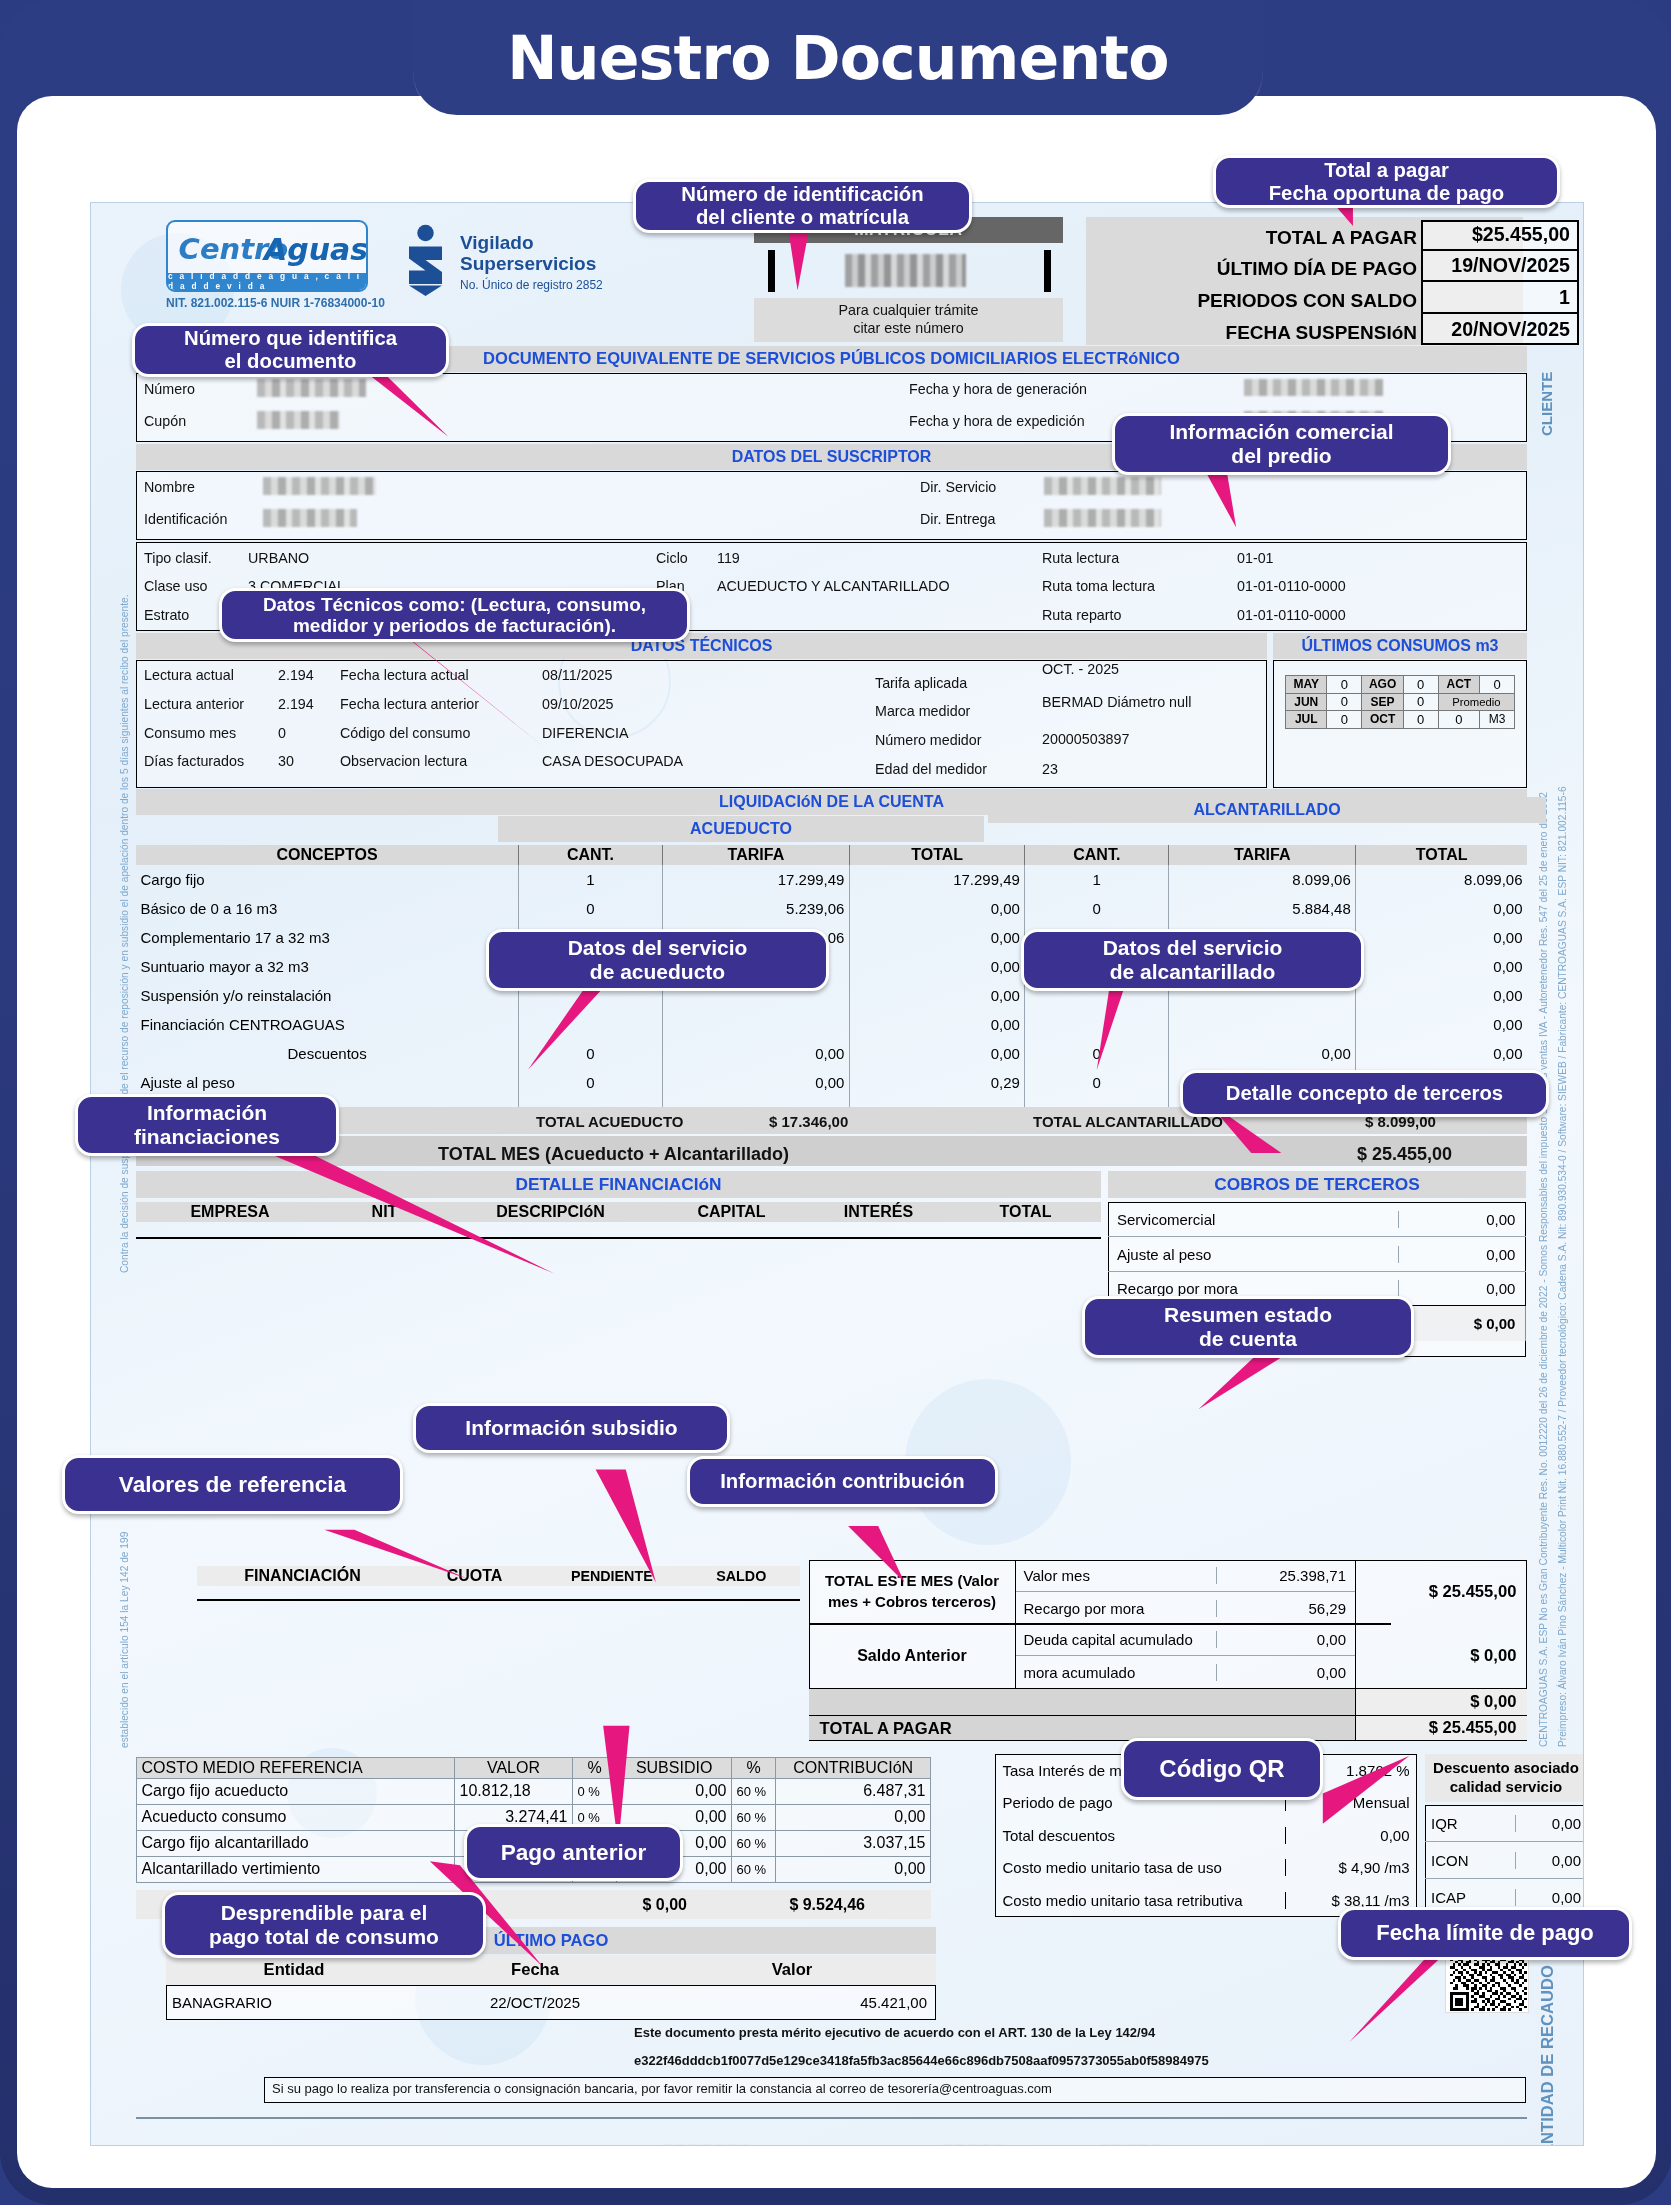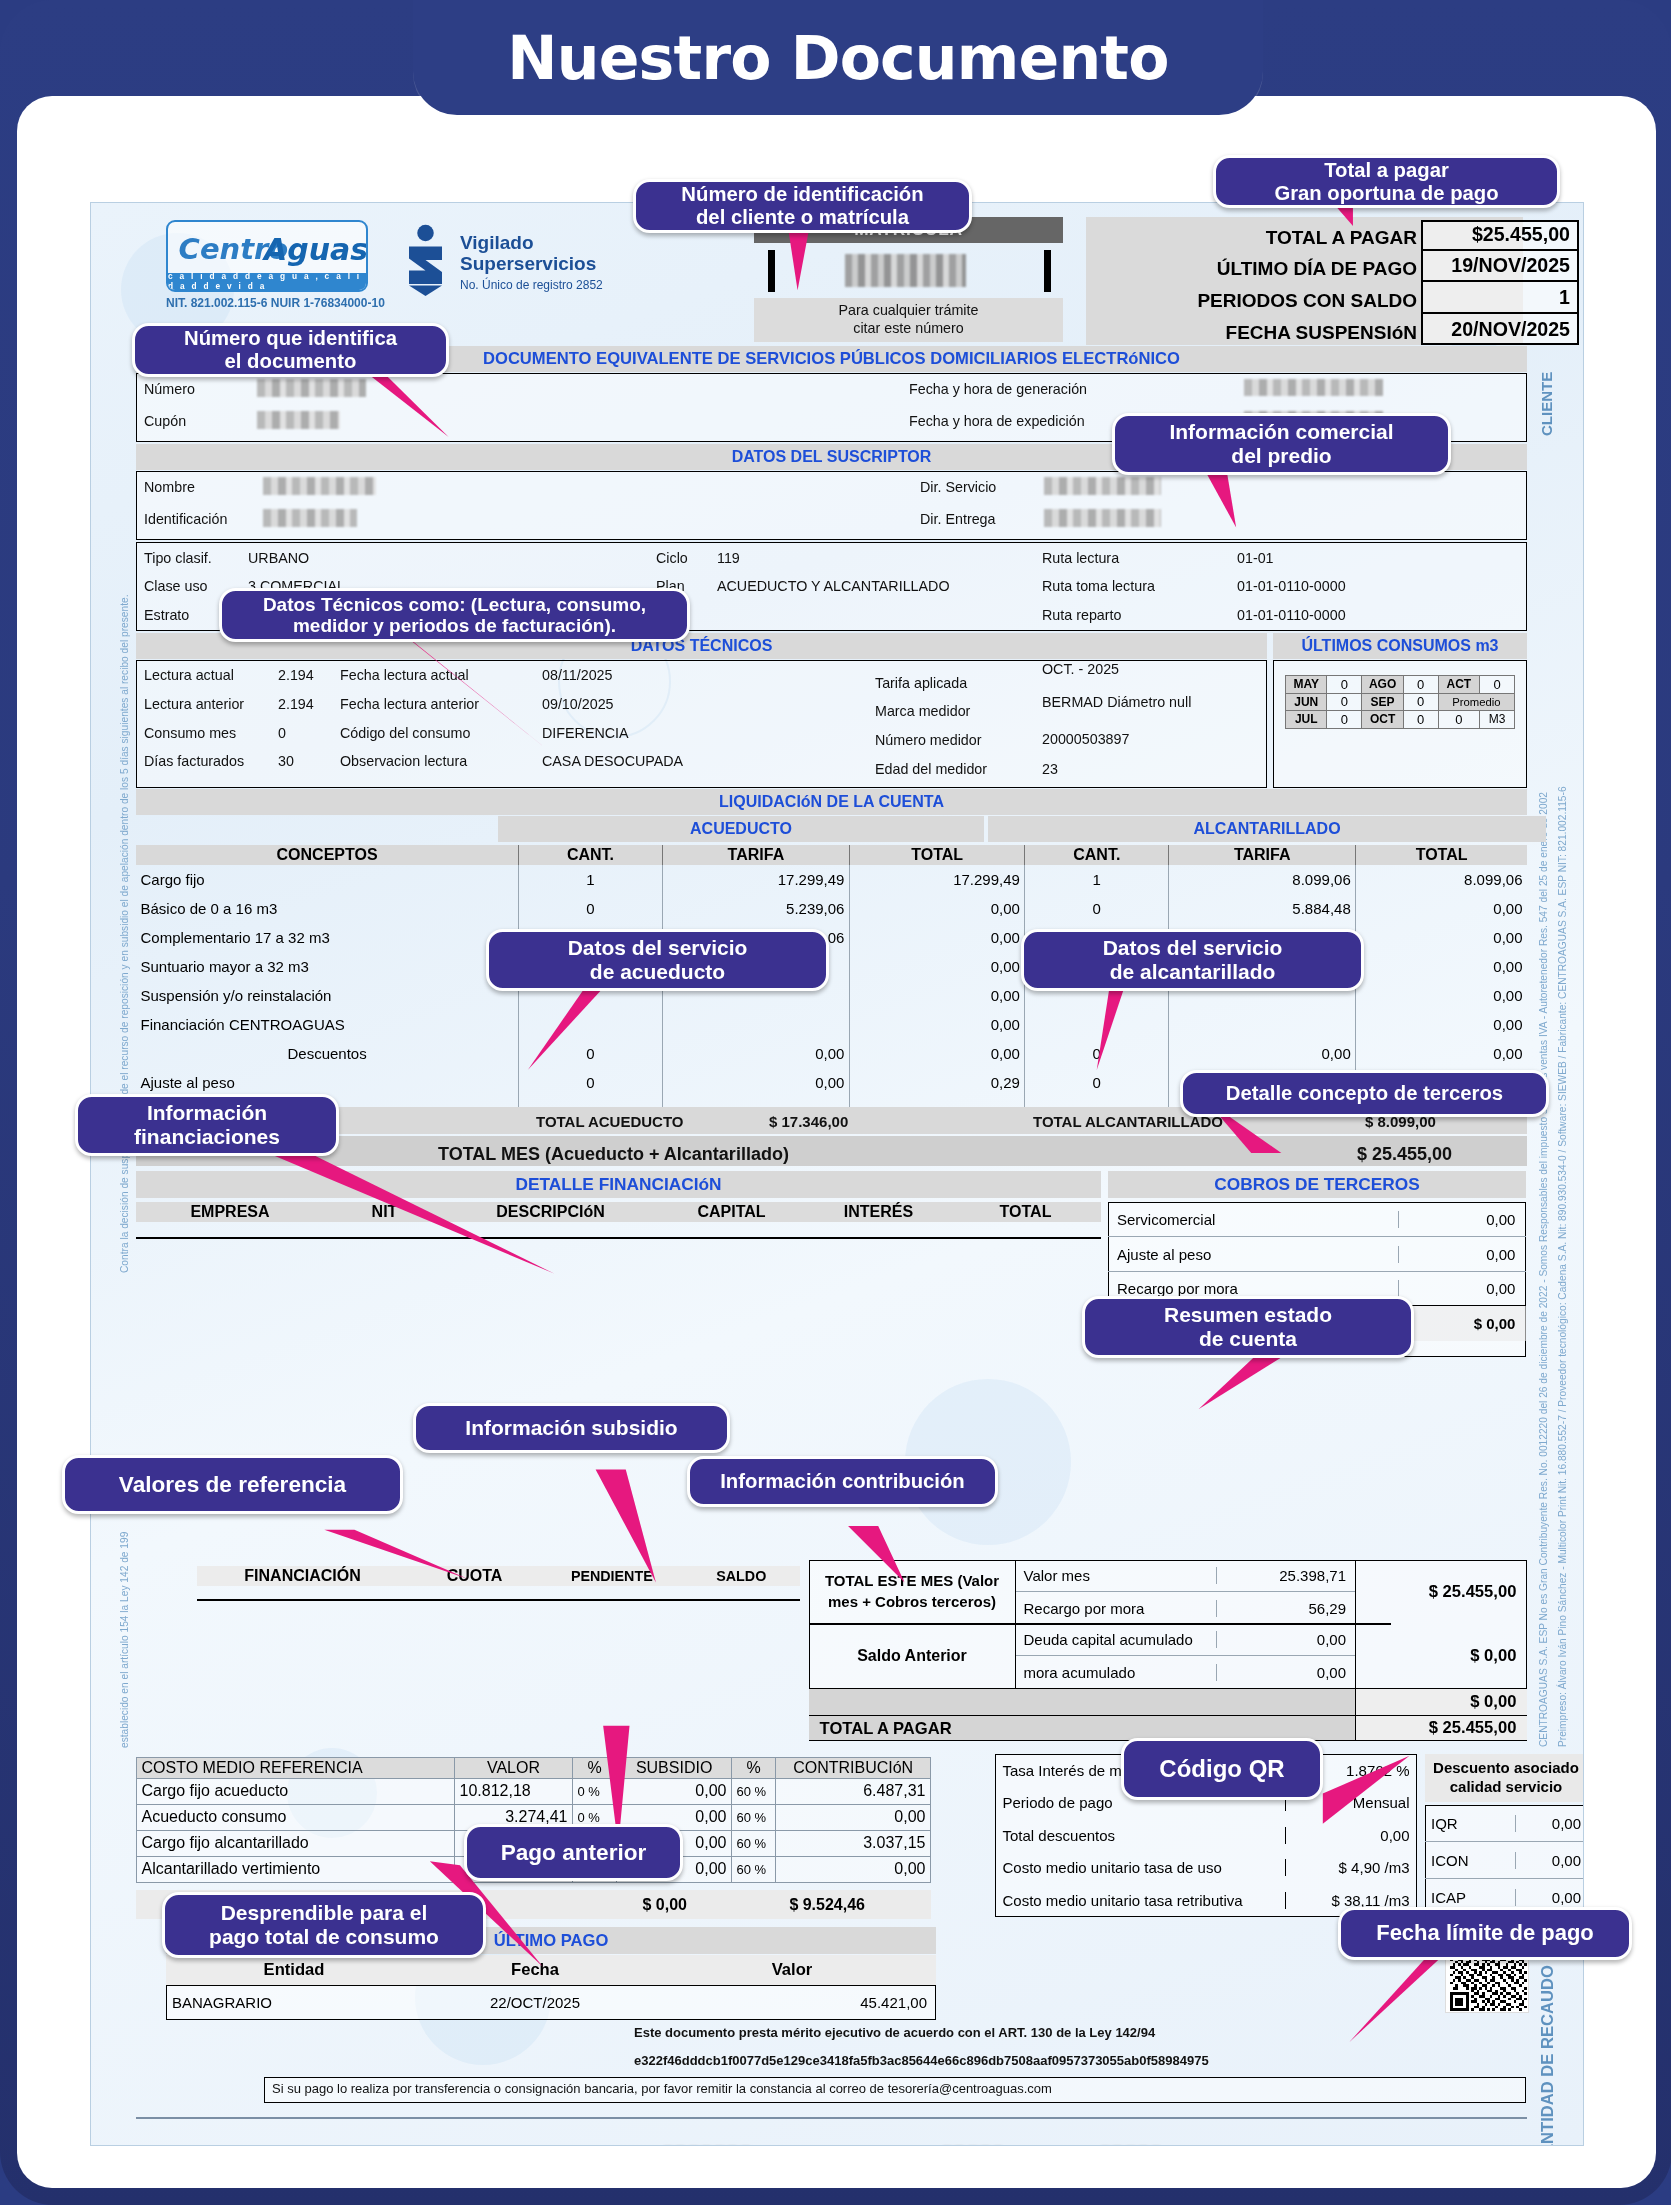--- a/index.html
+++ b/index.html
@@ -281,21 +281,21 @@
           <td style="background:#d4d4d4;border:0.8px solid #777;font-weight:bold;font-size:12px;text-align:center;">OCT</td>
           <td style="border:0.8px solid #777;text-align:center;font-size:13px;">0</td>
           <td style="border:0.8px solid #777;text-align:center;font-size:13px;">0</td>
           <td style="border:0.8px solid #777;text-align:center;font-size:12px;">M3</td>
         </tr>
       </tbody>
     </table>
 
     <div class="bandgray" style="left:45px;top:586px;width:1391px;height:26px;">LIQUIDACIóN DE LA CUENTA</div>
     <div class="bandgray" style="left:407px;top:613px;width:486px;height:26px;">ACUEDUCTO</div>
-    <div class="bandgray" style="left:897px;top:613px;width:558px;height:26px;">ALCANTARILLADO</div>
+    <div class="bandgray" style="left:897px;top:594px;width:558px;height:26px;">ALCANTARILLADO</div>
 
     <table class="t" style="left:45px;top:642px;width:1391px;">
       <thead>
         <tr style="background:#d9d9d9;">
           <th style="width:362px;border-right:1.5px solid #777;font-size:16px;">CONCEPTOS</th>
           <th style="width:136px;border-right:1.5px solid #777;font-size:16px;">CANT.</th>
           <th style="width:177px;border-right:1.5px solid #777;font-size:16px;">TARIFA</th>
           <th style="width:166px;border-right:1.5px solid #777;font-size:16px;">TOTAL</th>
           <th style="width:136px;border-right:1.5px solid #777;font-size:16px;">CANT.</th>
           <th style="width:177px;border-right:1.5px solid #777;font-size:16px;">TARIFA</th>
@@ -850,21 +850,21 @@
     <polygon points="430,2030 470,2030 620,2095" fill="#e6187f"></polygon>
     <polygon points="1755,2380 1755,2420 1870,2330" fill="#e6187f"></polygon>
     <polygon points="800,2290 835,2290 820,2450" fill="#e6187f"></polygon>
     <polygon points="570,2470 610,2475 720,2610" fill="#e6187f"></polygon>
     <polygon points="1890,2600 1920,2590 1790,2710" fill="#e6187f"></polygon>
   </svg>
 
   <div class="callout" id="c-total-fecha" style="left:1213px;top:155px;width:347px;height:53px;font-size:20.3px;">
       <div>
         <div>Total a pagar</div>
-        <div>Gran oportuna de pago</div>
+        <div>Fecha oportuna de pago</div>
       </div>
     </div>
   <div class="callout" id="c-num-ident" style="left:633px;top:179px;width:339px;height:54px;font-size:20.3px;">
       <div>
         <div>Número de identificación</div>
         <div>del cliente o matrícula</div>
       </div>
     </div>
   <div class="callout" id="c-num-doc" style="left:132px;top:323px;width:317px;height:54px;font-size:20.3px;">
       <div>

